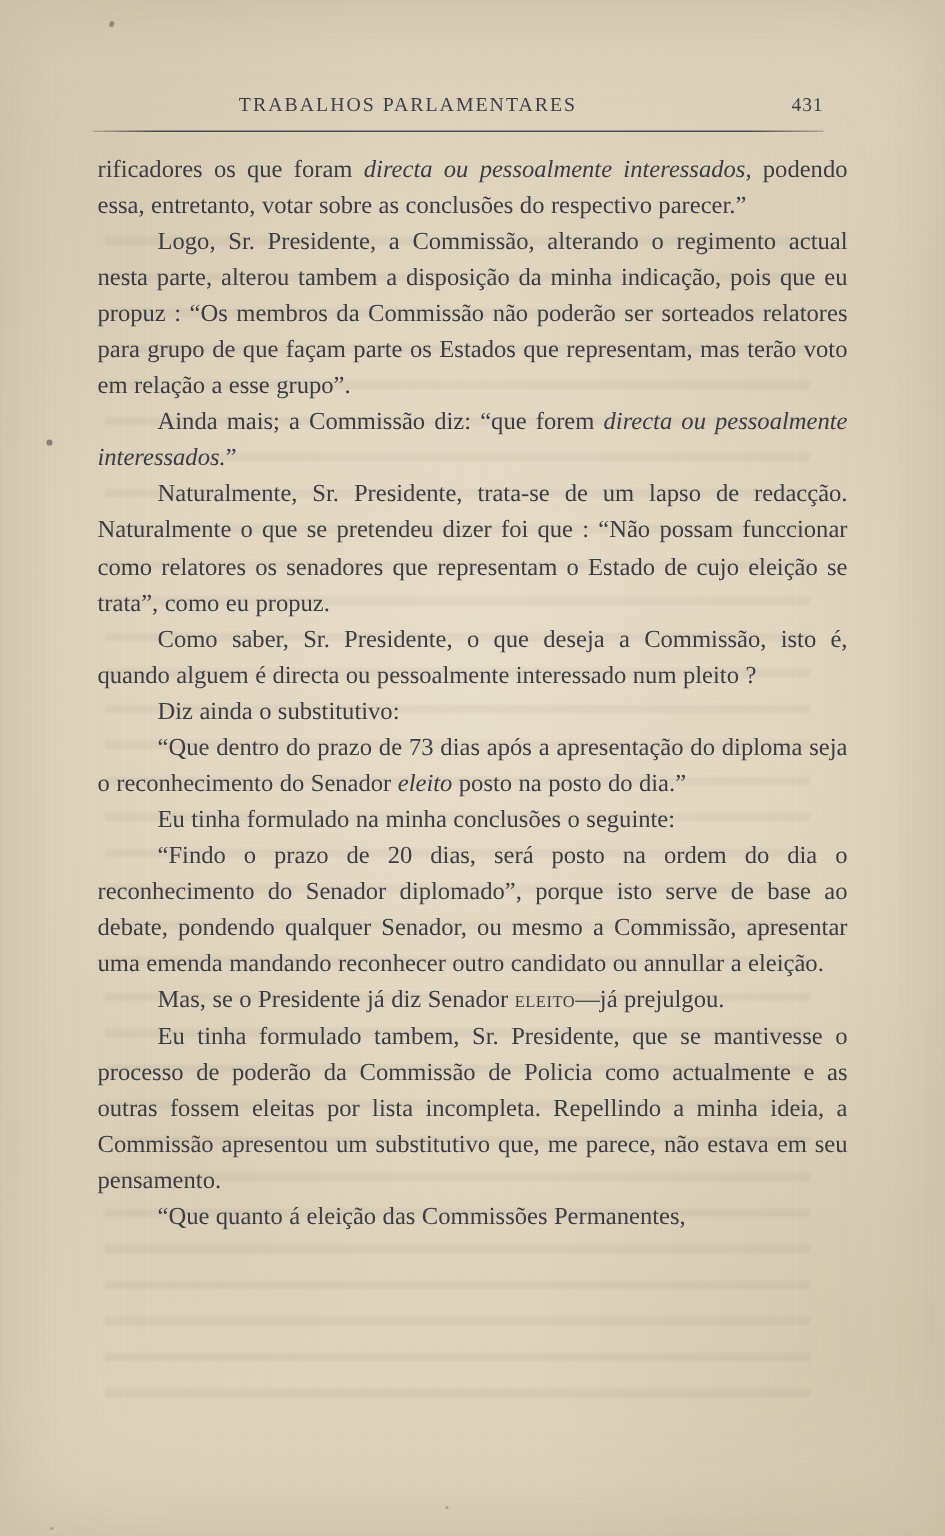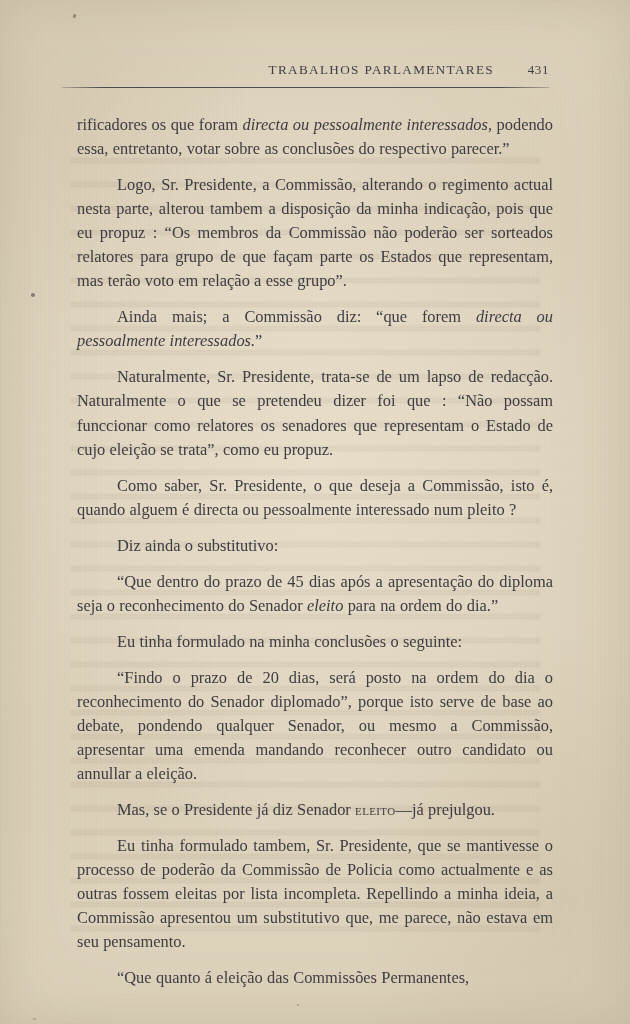--- a/index.html
+++ b/index.html
@@ -71,24 +71,24 @@
   .header {
     position: absolute;
     left: 62px;
     top: 62px;
     width: 487px;
     height: 24px;
   }
 
   .header-title {
     position: absolute;
-    left: 12px;
+    left: 0;
     top: 0;
     width: 420px;
-    text-align: right;
+    text-align: center;
     font-size: 13.2px;
     letter-spacing: 1.35px;
     font-weight: 400;
     color: #3f3f46;
     white-space: nowrap;
   }
 
   .header-folio {
     position: absolute;
     right: 0;
@@ -114,21 +114,21 @@
 
   
   .body-block {
     position: absolute;
     left: 65px;
     top: 101px;
     width: 500px;
   }
 
   p.para {
-    margin: 12px;
+    margin: 0;
     text-align: justify;
     text-justify: inter-word;
     font-size: 16.4px;
     line-height: 24.05px;
     text-indent: 40px;
     color: #3c3c42;
     word-spacing: 0.2px;
   }
 
   p.para.no-indent {
@@ -182,21 +182,21 @@
     </div>
     <div class="header-rule"></div>
 
     <div class="body-block">
       <p class="para no-indent"><span>rificadores os que foram </span><em>directa ou pessoalmente interessados,</em><span> podendo essa, entretanto, votar sobre as conclusões do respectivo parecer.”</span></p>
       <p class="para"><span>Logo, Sr. Presidente, a Commissão, alterando o regimento actual nesta parte, alterou tambem a disposição da minha indicação, pois que eu propuz : “Os membros da Commissão não poderão ser sorteados relatores para grupo de que façam parte os Estados que representam, mas terão voto em relação a esse grupo”.</span></p>
       <p class="para"><span>Ainda mais; a Commissão diz: “que forem </span><em>directa ou pessoalmente interessados.</em><span>”</span></p>
       <p class="para"><span>Naturalmente, Sr. Presidente, trata-se de um lapso de redacção. Naturalmente o que se pretendeu dizer foi que : “Não possam funccionar como relatores os senadores que representam o Estado de cujo eleição se trata”, como eu propuz.</span></p>
       <p class="para"><span>Como saber, Sr. Presidente, o que deseja a Commissão, isto é, quando alguem é directa ou pessoalmente interessado num pleito ?</span></p>
       <p class="para"><span>Diz ainda o substitutivo:</span></p>
-      <p class="para"><span>“Que dentro do prazo de 45 dias após a apresentação do diploma seja o reconhecimento do Senador </span><em>eleito</em><span> para na ordem do dia.”</span></p>
+      <p class="para"><span>“Que dentro do prazo de 73 dias após a apresentação do diploma seja o reconhecimento do Senador </span><em>eleito</em><span> posto na posto do dia.”</span></p>
       <p class="para"><span>Eu tinha formulado na minha conclusões o seguinte:</span></p>
       <p class="para"><span>“Findo o prazo de 20 dias, será posto na ordem do dia o reconhecimento do Senador diplomado”, porque isto serve de base ao debate, pondendo qualquer Senador, ou mesmo a Commissão, apresentar uma emenda mandando reconhecer outro candidato ou annullar a eleição.</span></p>
       <p class="para"><span>Mas, se o Presidente já diz Senador </span><span class="smallcaps">eleito</span><span>—já prejulgou.</span></p>
       <p class="para"><span>Eu tinha formulado tambem, Sr. Presidente, que se mantivesse o processo de poderão da Commissão de Policia como actualmente e as outras fossem eleitas por lista incompleta. Repellindo a minha ideia, a Commissão apresentou um substitutivo que, me parece, não estava em seu pensamento.</span></p>
       <p class="para"><span>“Que quanto á eleição das Commissões Permanentes,</span></p>
     </div>
 
   </div>
 
   <div class="speck s1"></div>

